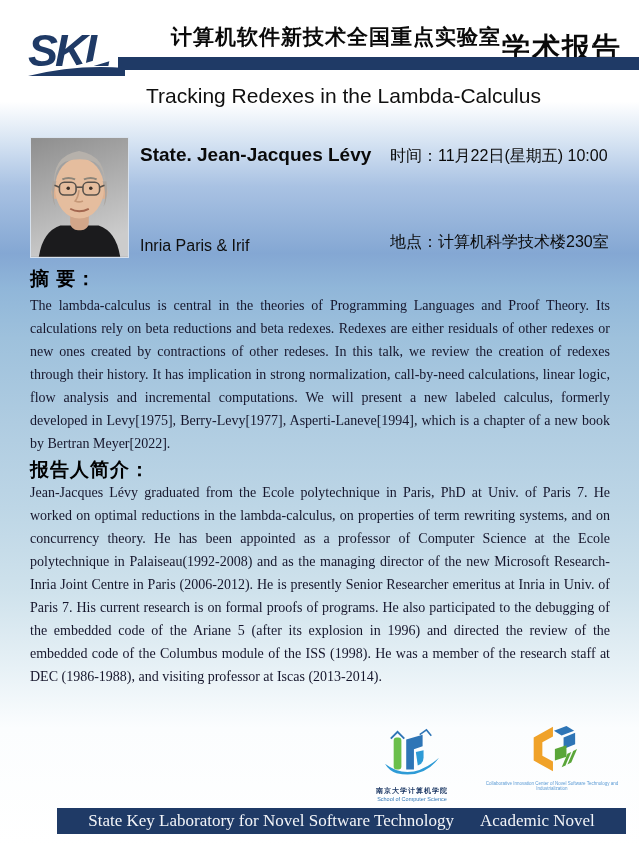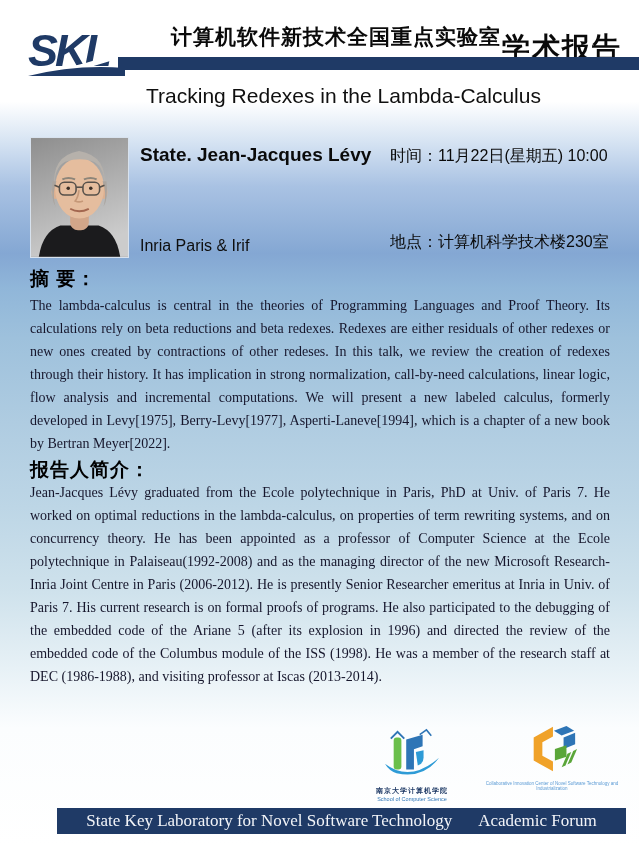--- a/index.html
+++ b/index.html
@@ -195,16 +195,16 @@
       <path d="M31,25 L43,21 L43,33 L31,37 Z" fill="#5aa639"></path>
       <path d="M44,30 L48,28 L42,42 L38,44 Z" fill="#5aa639"></path>
       <path d="M50,27 L54,25 L48,39 L44,41 Z" fill="#5aa639"></path>
     </svg>
     <div class="cic-en">Collaborative Innovation Center of Novel Software Technology and Industrialization</div>
   </div>
 
   <div class="footer-bar">
     <span>State Key Laboratory for Novel Software Technology</span>
     <span class="gap"></span>
-    <span>Academic Forum</span>
+    <span>Academic Novel</span>
   </div>
 
 </div>
 
 </body></html>

